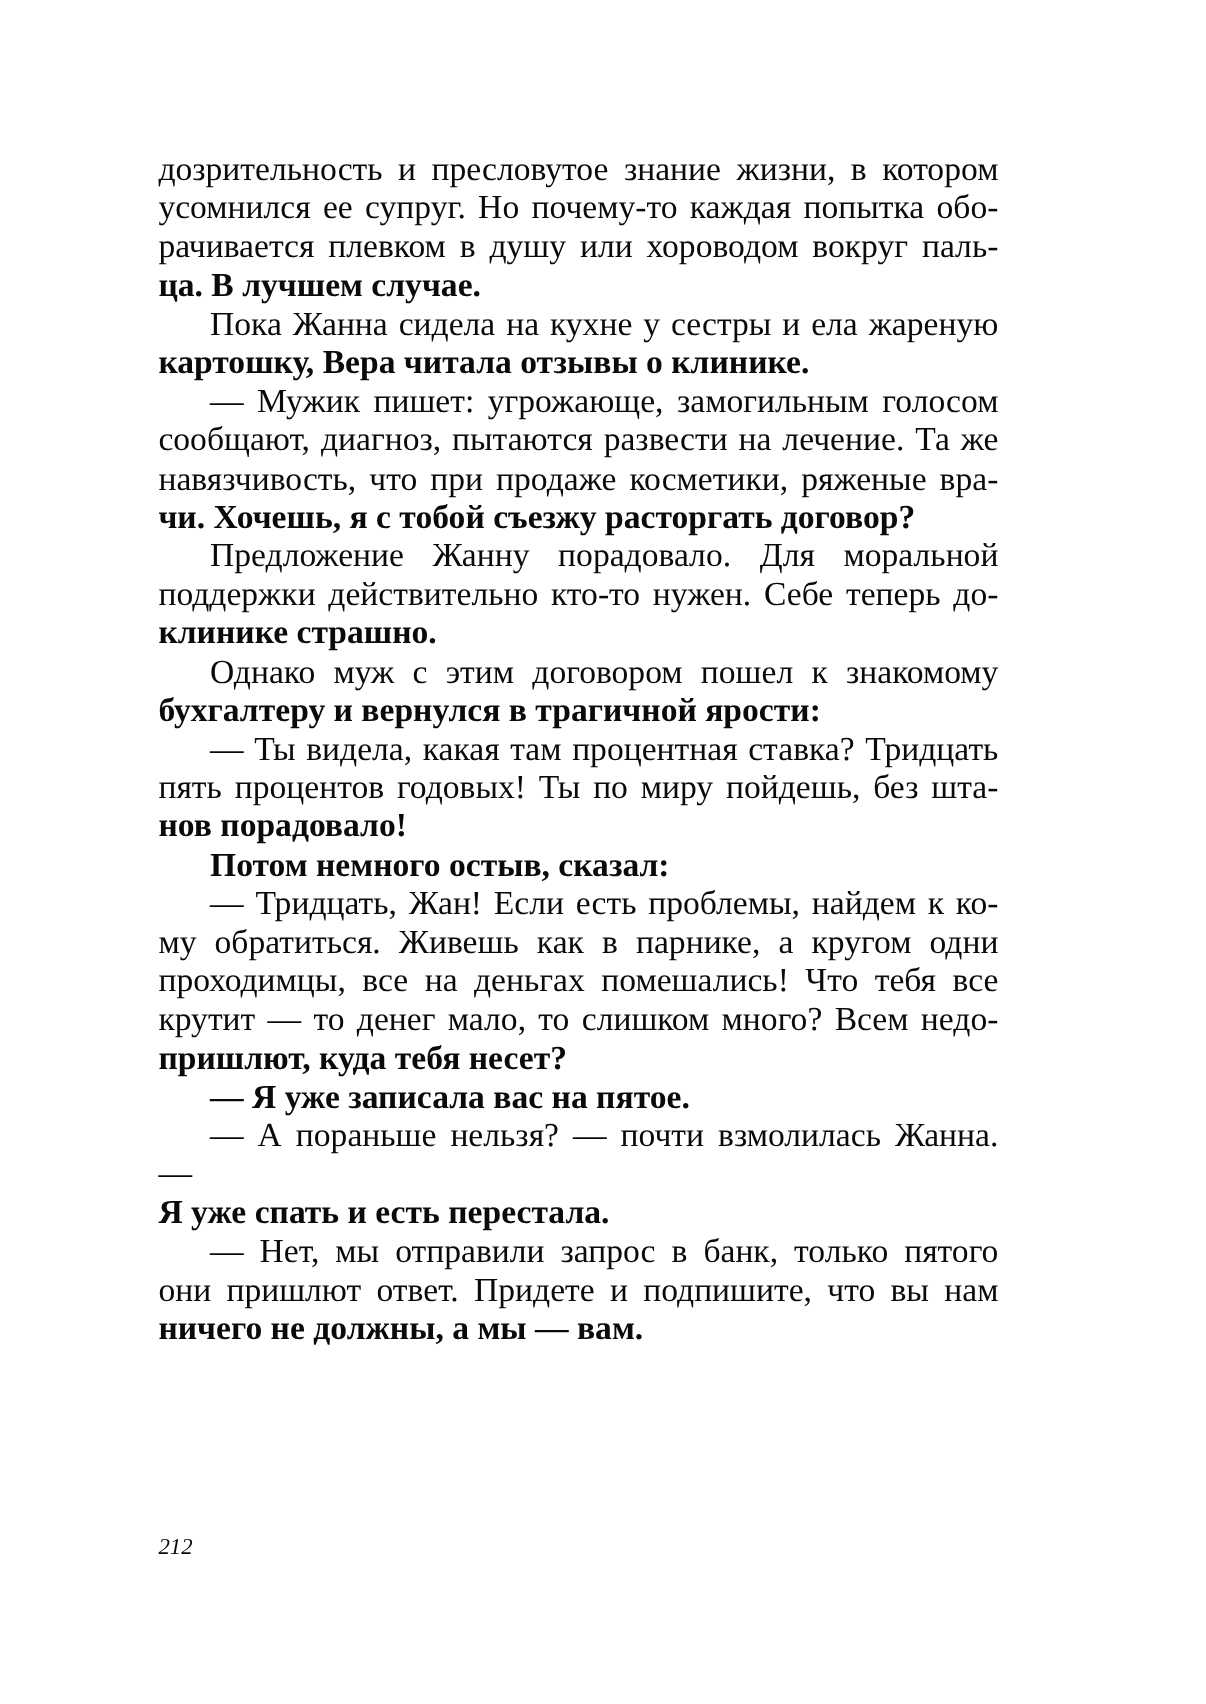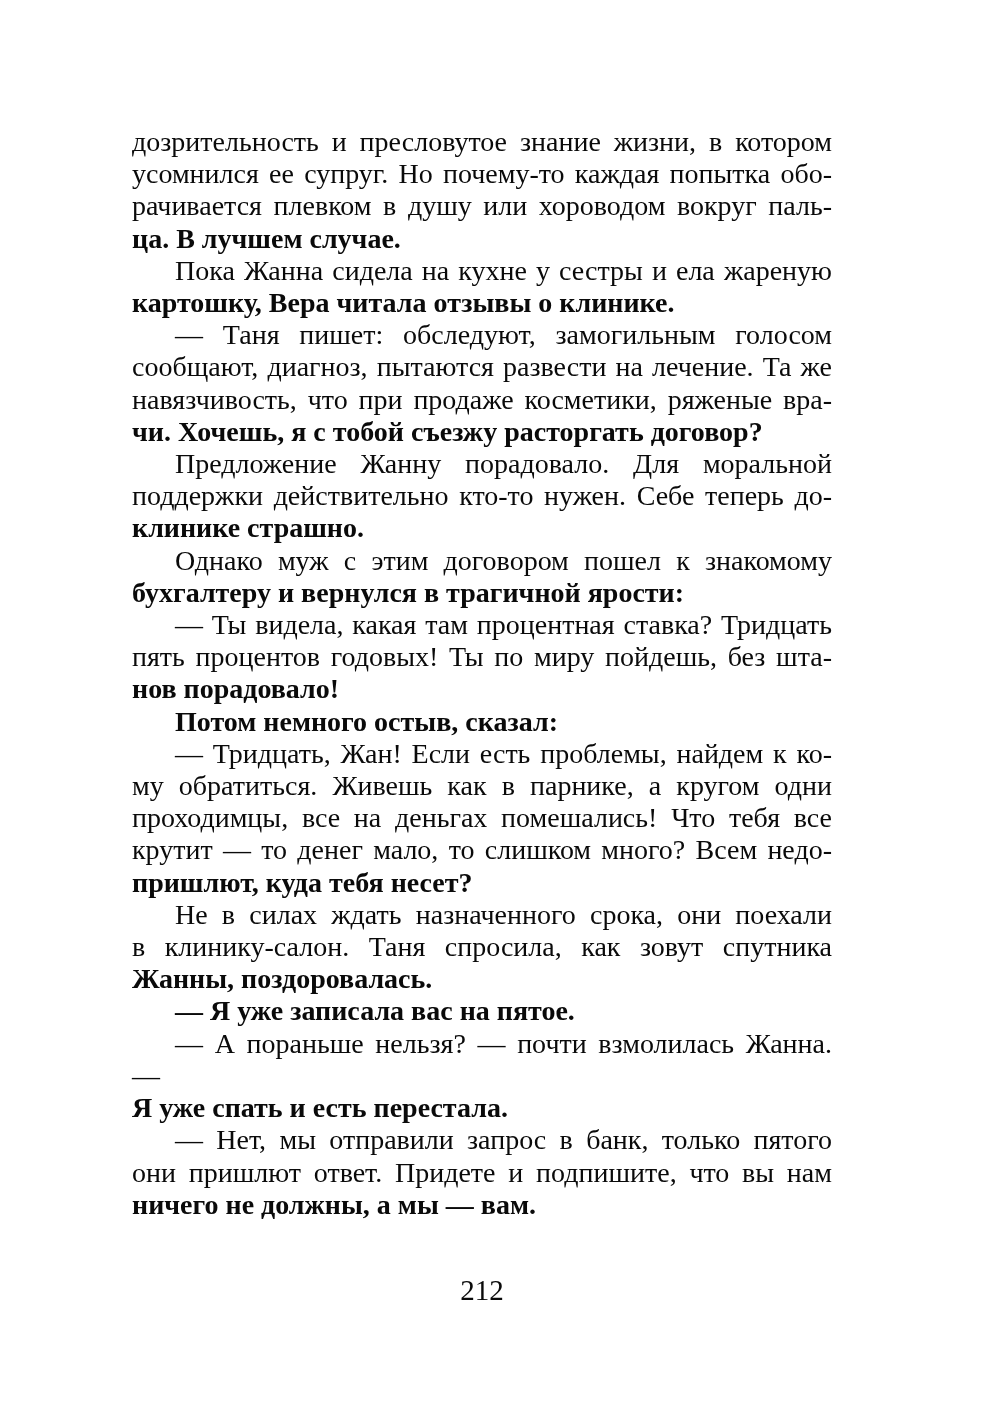--- a/index.html
+++ b/index.html
@@ -26,42 +26,42 @@
     text-align-last: justify;
     white-space: normal;
   }
   .line.last { text-align-last: left; font-weight: bold; }
   .para.indented .line.first { text-indent: 43px; }
   .page-number {
     position: absolute;
     left: 132px;
     top: 1274px;
     width: 700px;
-    text-align: center;
-    font-size: 29px;
+    font-size: 19px;
     line-height: 32px;
+    font-style: italic;
   }
 </style>
 </head>
 <body>
 
 <div class="page">
   <div class="text-column">
       <div class="para">
         <div class="line first">дозрительность и пресловутое знание жизни, в котором</div>
         <div class="line">усомнился ее супруг. Но почему-то каждая попытка обо-</div>
         <div class="line">рачивается плевком в душу или хороводом вокруг паль-</div>
         <div class="line last">ца. В лучшем случае.</div>
       </div>
       <div class="para indented">
         <div class="line first">Пока Жанна сидела на кухне у сестры и ела жареную</div>
         <div class="line last">картошку, Вера читала отзывы о клинике.</div>
       </div>
       <div class="para indented">
-        <div class="line first">— Таня пишет: обследуют, замогильным голосом</div>
+        <div class="line first">— Мужик пишет: угрожающе, замогильным голосом</div>
         <div class="line">сообщают, диагноз, пытаются развести на лечение. Та же</div>
         <div class="line">навязчивость, что при продаже косметики, ряженые вра-</div>
         <div class="line last">чи. Хочешь, я с тобой съезжу расторгать договор?</div>
       </div>
       <div class="para indented">
         <div class="line first">Предложение Жанну порадовало. Для моральной</div>
         <div class="line">поддержки действительно кто-то нужен. Себе теперь до-</div>
         <div class="line last">клинике страшно.</div>
       </div>
       <div class="para indented">
@@ -77,25 +77,20 @@
         <div class="line first last">Потом немного остыв, сказал:</div>
       </div>
       <div class="para indented">
         <div class="line first">— Тридцать, Жан! Если есть проблемы, найдем к ко-</div>
         <div class="line">му обратиться. Живешь как в парнике, а кругом одни</div>
         <div class="line">проходимцы, все на деньгах помешались! Что тебя все</div>
         <div class="line">крутит — то денег мало, то слишком много? Всем недо-</div>
         <div class="line last">пришлют, куда тебя несет?</div>
       </div>
       <div class="para indented">
-        <div class="line first">Не в силах ждать назначенного срока, они поехали</div>
-        <div class="line">в клинику-салон. Таня спросила, как зовут спутника</div>
-        <div class="line last">Жанны, поздоровалась.</div>
-      </div>
-      <div class="para indented">
         <div class="line first last">— Я уже записала вас на пятое.</div>
       </div>
       <div class="para indented">
         <div class="line first">— А пораньше нельзя? — почти взмолилась Жанна. —</div>
         <div class="line last">Я уже спать и есть перестала.</div>
       </div>
       <div class="para indented">
         <div class="line first">— Нет, мы отправили запрос в банк, только пятого</div>
         <div class="line">они пришлют ответ. Придете и подпишите, что вы нам</div>
         <div class="line last">ничего не должны, а мы — вам.</div>

